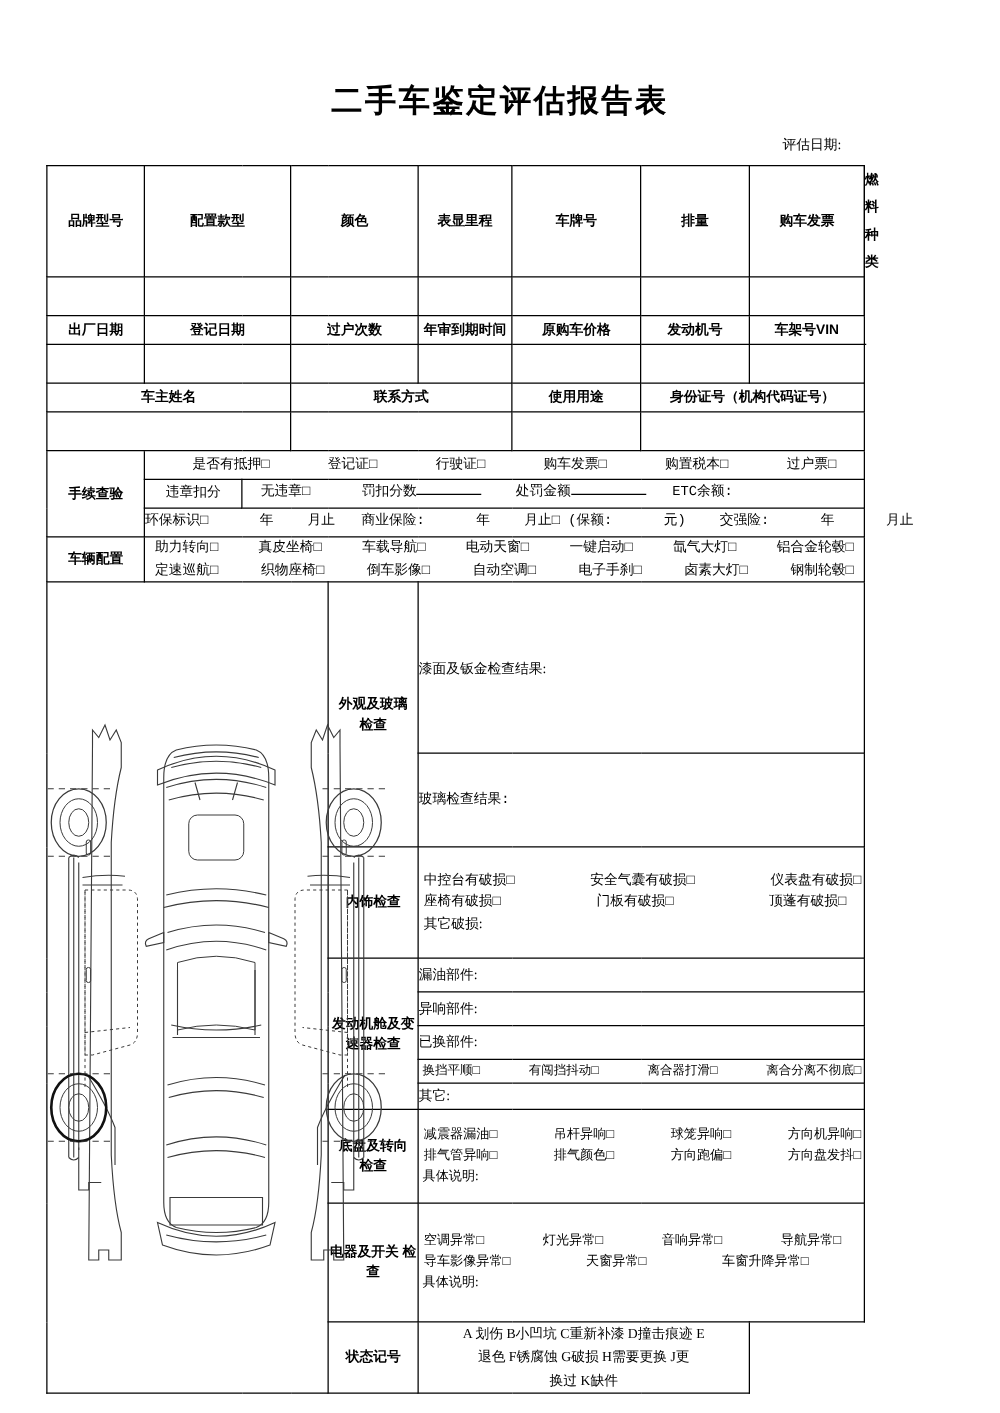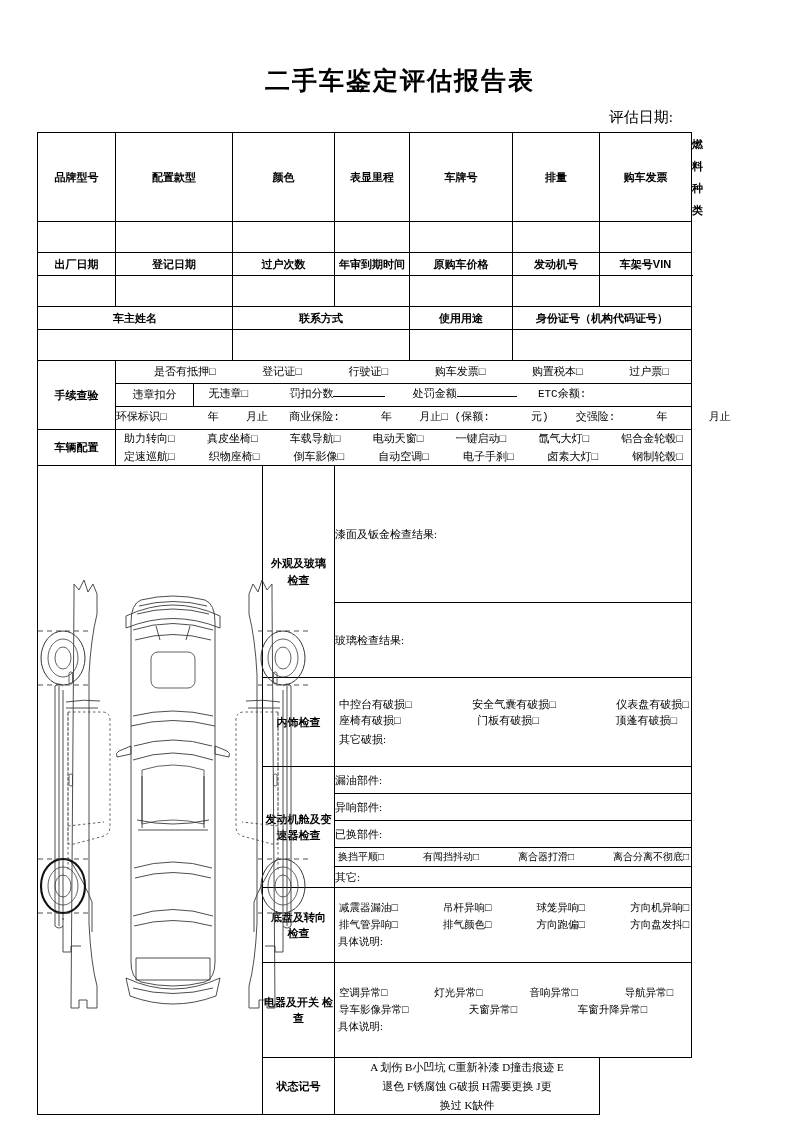--- a/index.html
+++ b/index.html
@@ -31,21 +31,21 @@
     font-weight: bold;
     letter-spacing: 2px;
     font-family: "Liberation Sans", "DejaVu Sans", sans-serif;
   }
   .eval-date {
     position: absolute;
     top: 108px;
     left: 0;
     width: 673px;
     text-align: right;
-    font-size: 15px;
+    font-size: 11px;
   }
   table.main {
     position: absolute;
     left: 37px;
     top: 132px;
     width: 654px;
     border-collapse: collapse;
     table-layout: fixed;
   }
   table.main td {
@@ -361,34 +361,34 @@
         </td>
         <td rowspan="2" class="sect-label">
           <div>外观及玻璃</div>
           <div>检查</div>
         </td>
         <td colspan="4" class="pad-tl" style="height:136px;">
           <span>漆面及钣金检查结果:</span>
         </td>
       </tr>
       <tr>
-        <td colspan="4" class="cl" style="height:74px; vertical-align:middle;">
+        <td colspan="4" class="cl" style="height:74px; vertical-align:middle;font-family:Liberation Mono, monospace;">
           <span>玻璃检查结果:</span>
         </td>
       </tr>
 
       <tr>
         <td class="sect-label">内饰检查</td>
         <td colspan="4" class="pad-tl" style="height:88px;">
           <div class="inspect-line">
             <span>中控台有破损□</span>
             <span>安全气囊有破损□</span>
             <span>仪表盘有破损□</span>
           </div>
-          <div class="inspect-line" style="padding-right:14px;font-family:Liberation Mono, monospace;">
+          <div class="inspect-line" style="padding-right:14px;">
             <span>座椅有破损□</span>
             <span>门板有破损□</span>
             <span>顶蓬有破损□</span>
           </div>
           <div style="padding-left:4px; line-height:1.6;">其它破损:</div>
         </td>
       </tr>
 
       <tr>
         <td rowspan="5" class="sect-label">

